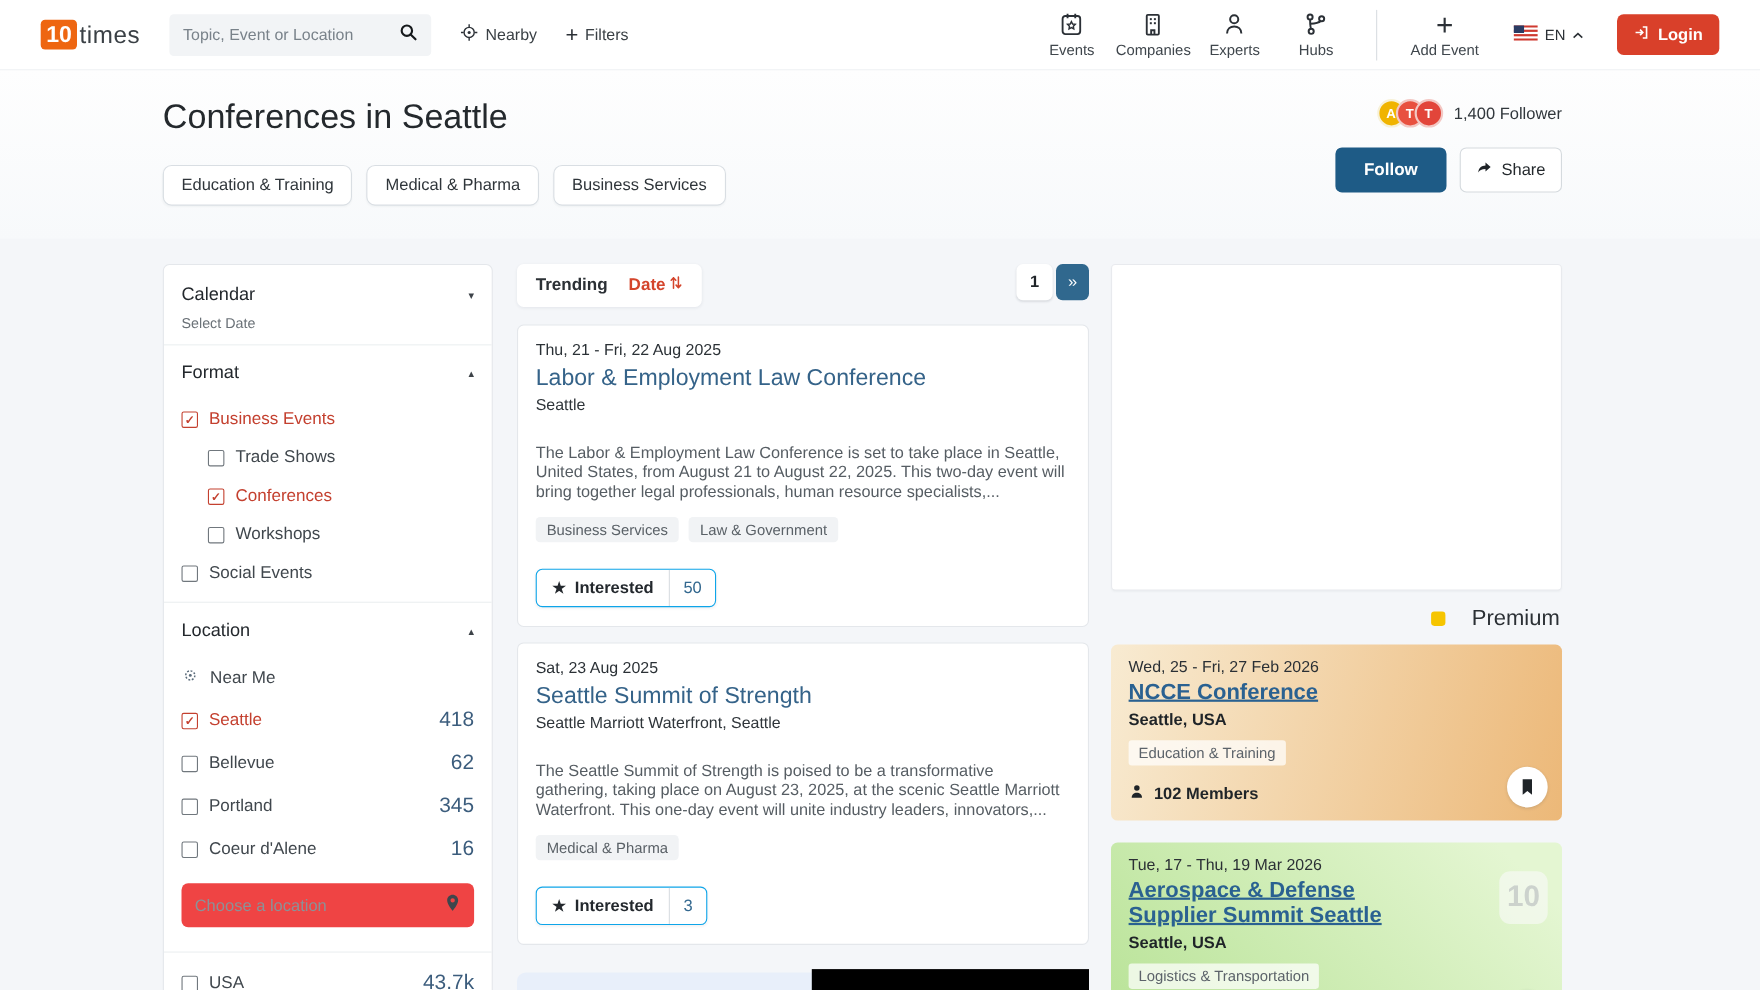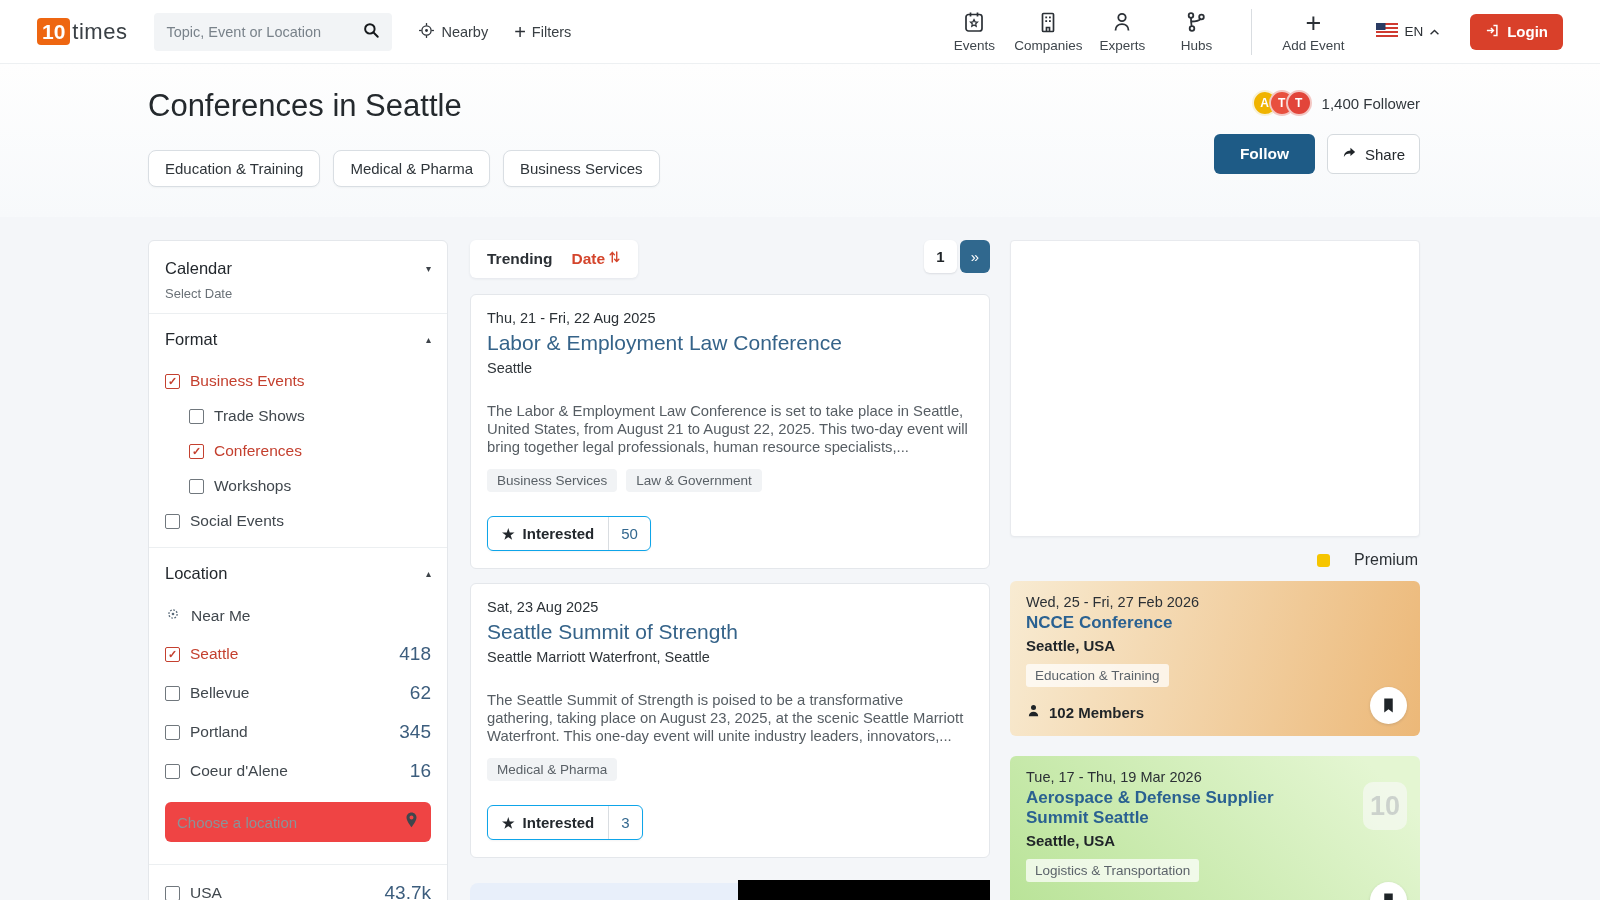--- a/index.html
+++ b/index.html
@@ -89,27 +89,27 @@
   .int-count { padding:8px 12px; display:flex; align-items:center; color:#33688f; border-left:1px solid #d9dde1; font-size:15px; }
 
   .featured { margin-top:25px; background:#e8effa; border-radius:8px 8px 0 0; padding:16px 16px; position:relative; height:120px; }
   .featured-title { display:flex; align-items:center; gap:9px; font-weight:bold; font-size:17.5px; color:#2b3035; }
   .featured-star::before { content:"★"; color:#f2691e; font-size:19px; }
   .featured-ad { position:absolute; top:-3px; right:0; width:252px; height:92px; background:#000; cursor:pointer; }
 
   
   .right-col { width:410px; margin-left:20px; flex-shrink:0; }
   .ad-card { background:#fff; border:1px solid #e8eaee; border-radius:4px; height:297px; box-shadow:0 1px 2px rgba(30,40,60,.04); }
-  .premium-row { display:flex; justify-content:flex-end; align-items:center; gap:24px; font-size:16px; color:#2b3035; margin:14px 2px 12px 0; }
+  .premium-row { display:flex; justify-content:flex-end; align-items:center; gap:24px; font-size:20px; color:#2b3035; margin:14px 2px 12px 0; }
   .premium-sq { width:13px; height:13px; background:#f6c500; border-radius:3px; }
   .promo-card { border-radius:6px; padding:13px 16px 15px; position:relative; margin-bottom:20px; min-height:147px; }
   .promo-ncce { background:linear-gradient(105deg,#f8ebd2 0%,#ecb878 100%); }
   .promo-aero { background:linear-gradient(45deg,#b7e295 0%,#e4f6d2 90%); min-height:150px; }
   .promo-date { font-size:14.5px; color:#2b3035; margin-bottom:3px; }
-  .promo-title { display:block; font-weight:bold; font-size:17px; color:#2a6191; margin-bottom:4px; line-height:1.18; max-width:290px; }
+  .promo-title { display:block; font-weight:bold; font-size:20px; color:#2a6191; margin-bottom:4px; line-height:1.18; max-width:290px;text-decoration:underline; }
   .promo-loc { font-weight:bold; font-size:15px; color:#1f2428; margin-bottom:10px; }
   .promo-tag { display:inline-block; background:rgba(255,255,255,.72); color:#5c636a; font-size:13.5px; padding:4px 9px; border-radius:3px; margin-bottom:16px; cursor:pointer; }
   .promo-members { font-weight:bold; font-size:15px; color:#1f2428; display:flex; align-items:center; gap:8px; }
   .bookmark-btn { position:absolute; right:13px; bottom:12px; width:37px; height:37px; border-radius:50%; background:#fff; display:flex; align-items:center; justify-content:center; cursor:pointer; box-shadow:0 1px 3px rgba(30,40,60,.15); }
   .watermark { position:absolute; top:26px; right:13px; width:44px; height:48px; background:rgba(250,250,250,.6); border-radius:10px; display:flex; align-items:center; justify-content:center; font-weight:bold; font-size:27px; color:rgba(160,165,170,.45); }
 </style>
 </head>
 <body>
 
 <header class="header">

